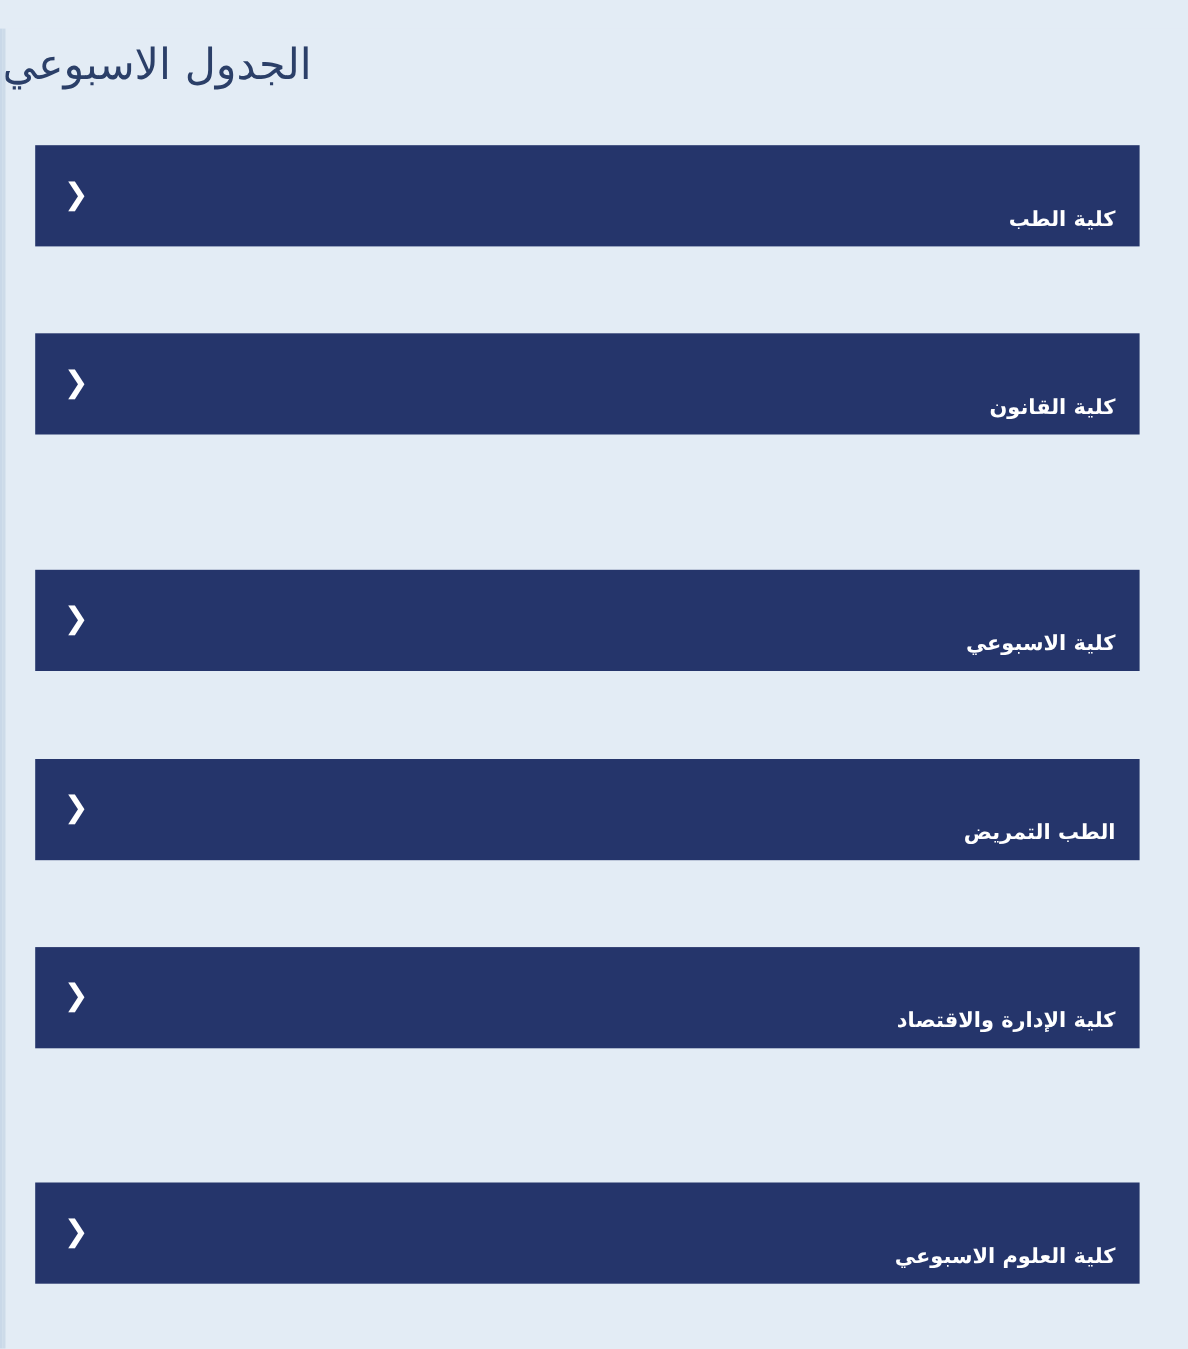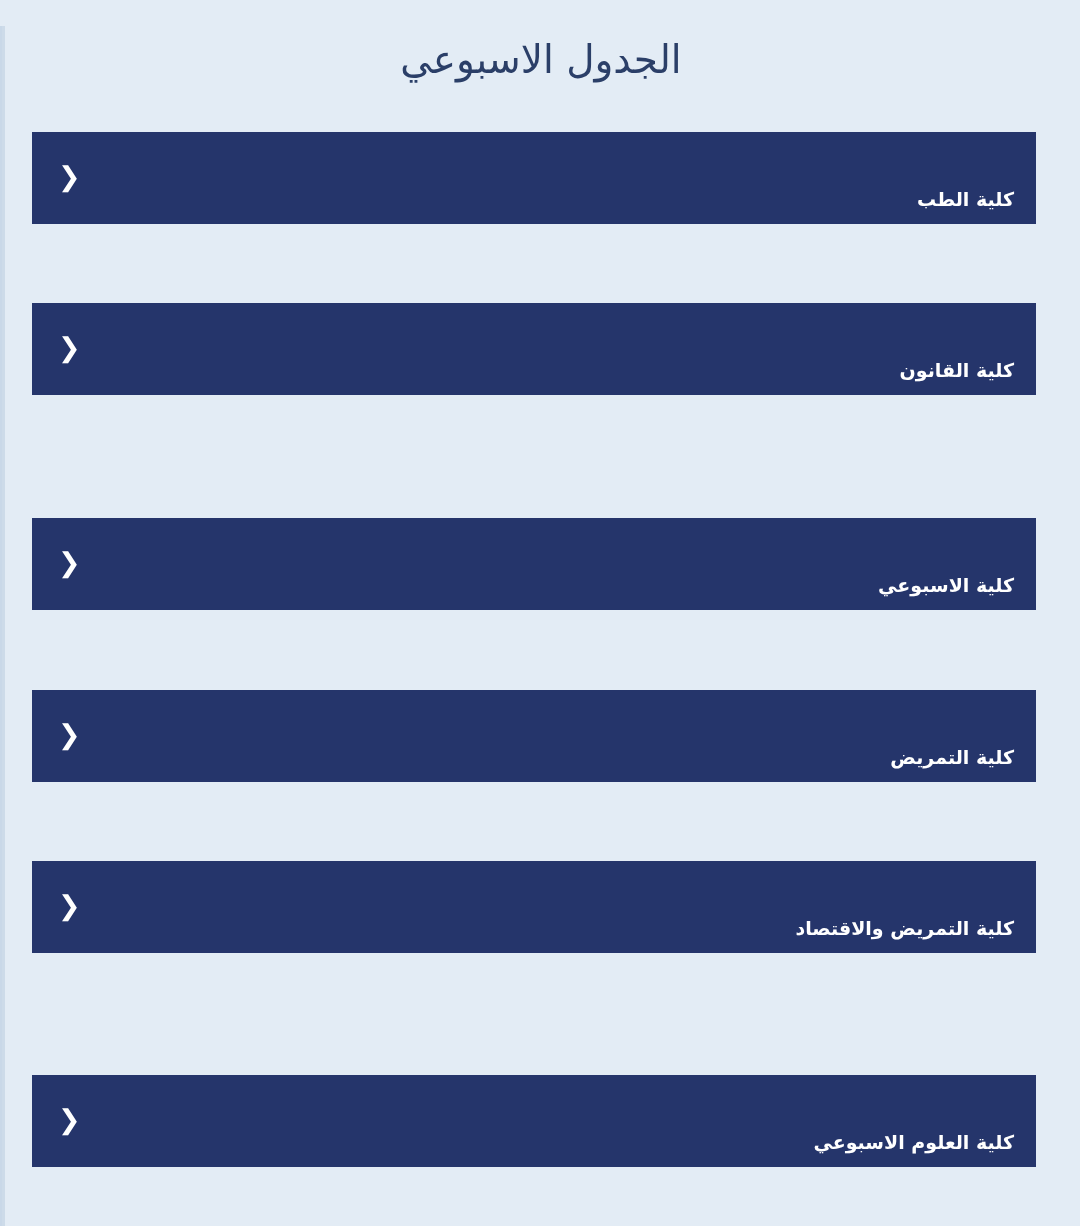--- a/index.html
+++ b/index.html
@@ -24,21 +24,21 @@
   }
   .left-rail {
     position: absolute;
     top: 0; left: 0;
     width: 3px;
     height: 1226px;
     background: #cddbe9;
   }
   .page-title {
     width: 100%;
-    text-align: center;
+    text-align: left;
     color: #2b3f68;
     font-size: 39px;
     font-weight: 400;
     line-height: 1;
     padding-top: 14px;
     letter-spacing: 0px;
     font-family: "DejaVu Sans", "Liberation Sans", sans-serif;
   }
   .list {
     margin-top: 53px;
@@ -103,28 +103,28 @@
     <div class="gap-2"></div>
 
     <div class="college-item">
       <span class="college-label">كلية الاسبوعي</span>
       <span class="chev">❮</span>
     </div>
 
     <div class="gap-3"></div>
 
     <div class="college-item">
-      <span class="college-label">كلية التمريض</span>
+      <span class="college-label">الطب التمريض</span>
       <span class="chev">❮</span>
     </div>
 
     <div class="gap-4"></div>
 
     <div class="college-item">
-      <span class="college-label">كلية التمريض والاقتصاد</span>
+      <span class="college-label">كلية الإدارة والاقتصاد</span>
       <span class="chev">❮</span>
     </div>
 
     <div class="gap-5"></div>
 
     <div class="college-item">
       <span class="college-label">كلية العلوم الاسبوعي</span>
       <span class="chev">❮</span>
     </div>
 

